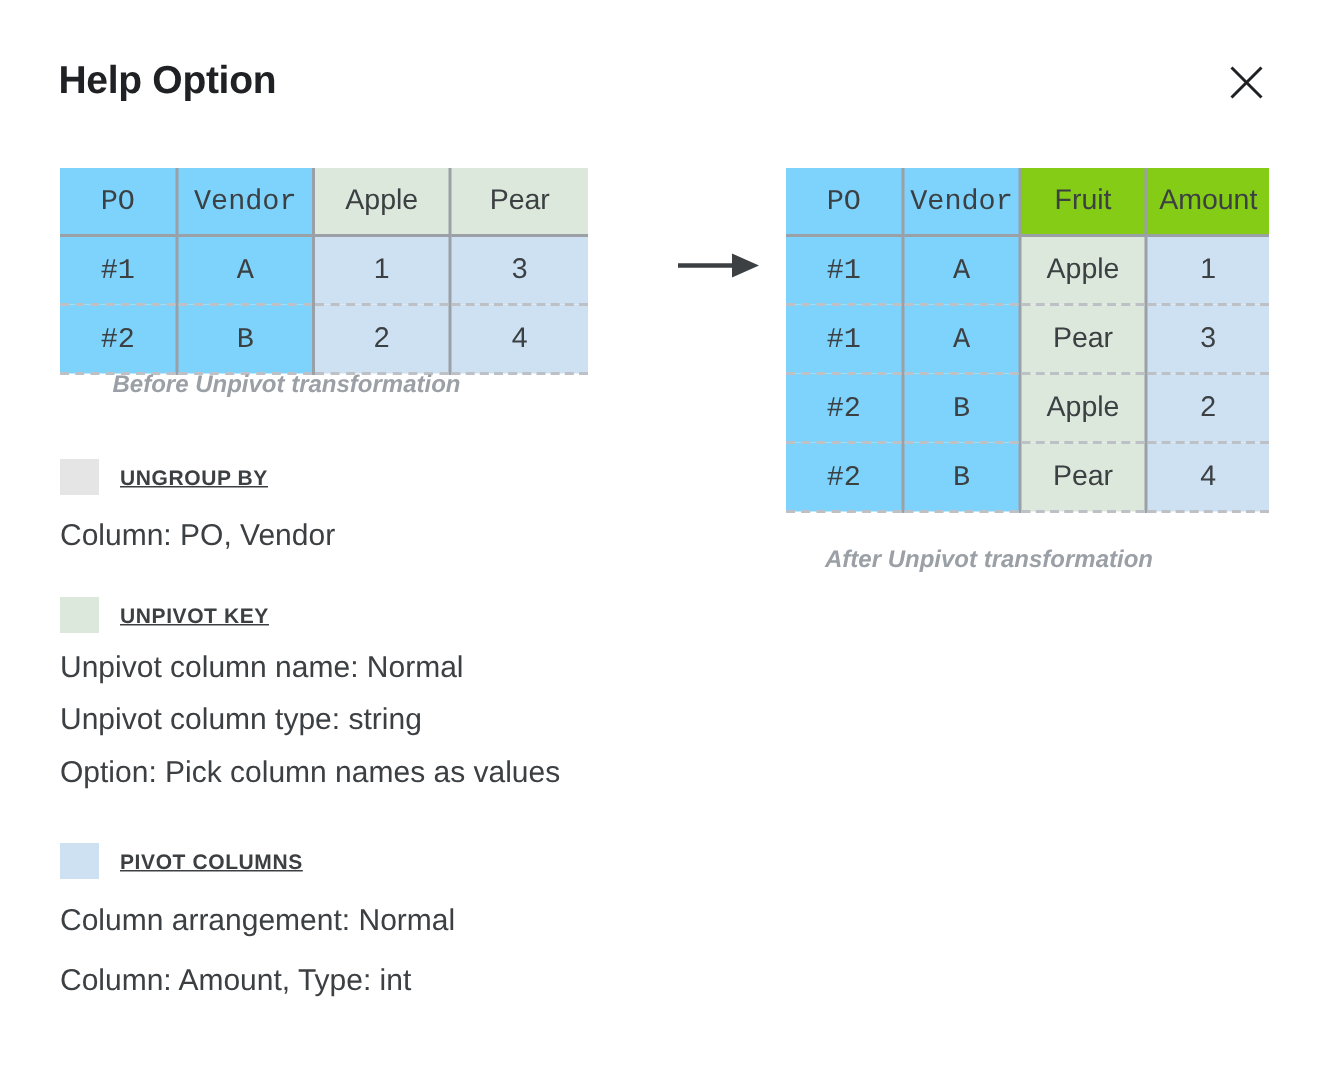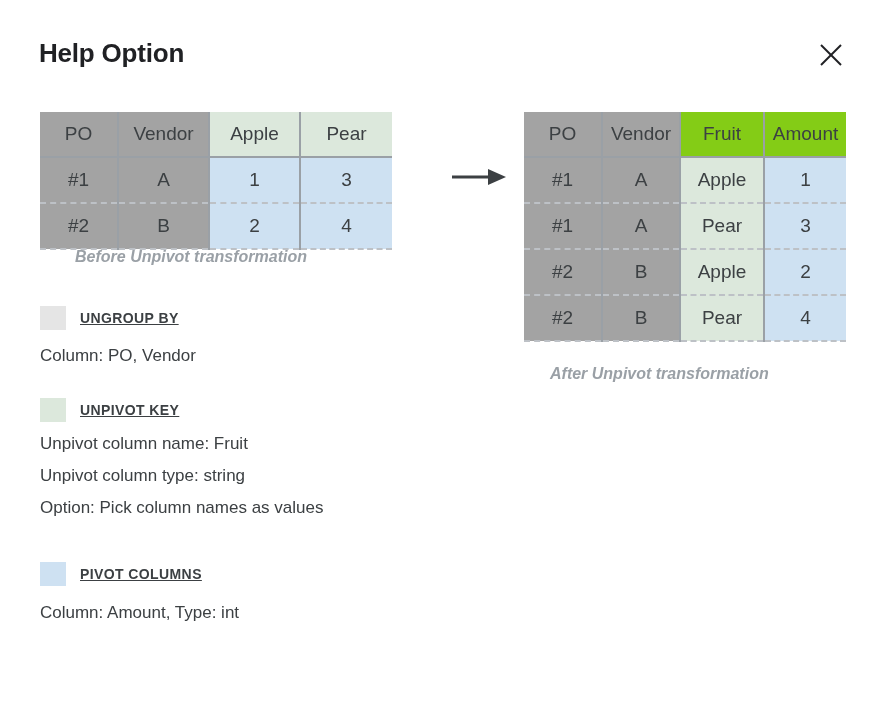--- a/index.html
+++ b/index.html
@@ -61,21 +61,21 @@
   }
   .hdr td:last-child { border-right: none; }
   .row td {
     height: 44px;
     border-right: 2px solid #9aa0a6;
     border-bottom: 2px dashed #bdc1c6;
   }
   .row td:last-child { border-right: none; }
   .row.last td { border-bottom: 2px dashed #bdc1c6; }
 
-  .c-gray  { background: #a3a3a3; }
+  .c-gray  { background: #7dd3fc; font-family: Liberation Mono, monospace; }
   .c-green { background: #dce8dc; }
   .c-blue  { background: #cee1f2; }
   .c-white { background: #84cc16; }
 
   
   #before-table { left: 40px; top: 112px; width: 352px; }
   #before-table col.po     { width: 78px; }
   #before-table col.vendor { width: 91px; }
   #before-table col.apple  { width: 91px; }
   #before-table col.pear   { width: 92px; }
@@ -130,21 +130,21 @@
     margin-left: 14px;
     font-size: 14px;
     font-weight: bold;
     letter-spacing: 0.4px;
     color: #3c4043;
     text-transform: uppercase;
     white-space: nowrap;
     text-decoration: underline;
   }
   .legend-line {
-    font-size: 17px;
+    font-size: 20px;
     color: #3c4043;
     white-space: nowrap;
     margin-top: 14px;
   }
   #section-ungroup .legend-line { margin-top: 16px; }
   #section-key .legend-line:first-of-type { margin-top: 17px; }
   #section-key .legend-line { margin-top: 12px; }
   #section-pivot .legend-line:first-of-type { margin-top: 23px; }
   #section-pivot .legend-line { margin-top: 17px; }
 </style>
@@ -247,24 +247,25 @@
     <span class="legend-title">UNGROUP BY</span>
   </div>
   <div class="legend-line">Column: PO, Vendor</div>
 </div>
 
 <div class="legend-section" id="section-key">
   <div class="legend-head">
     <span class="swatch green"></span>
     <span class="legend-title">UNPIVOT KEY</span>
   </div>
-  <div class="legend-line">Unpivot column name: Fruit</div>
+  <div class="legend-line">Unpivot column name: Normal</div>
   <div class="legend-line">Unpivot column type: string</div>
   <div class="legend-line">Option: Pick column names as values</div>
 </div>
 
 <div class="legend-section" id="section-pivot">
   <div class="legend-head">
     <span class="swatch blue"></span>
     <span class="legend-title">PIVOT COLUMNS</span>
   </div>
+  <div class="legend-line">Column arrangement: Normal</div>
   <div class="legend-line">Column: Amount, Type: int</div>
 </div>
 
 </body></html>

